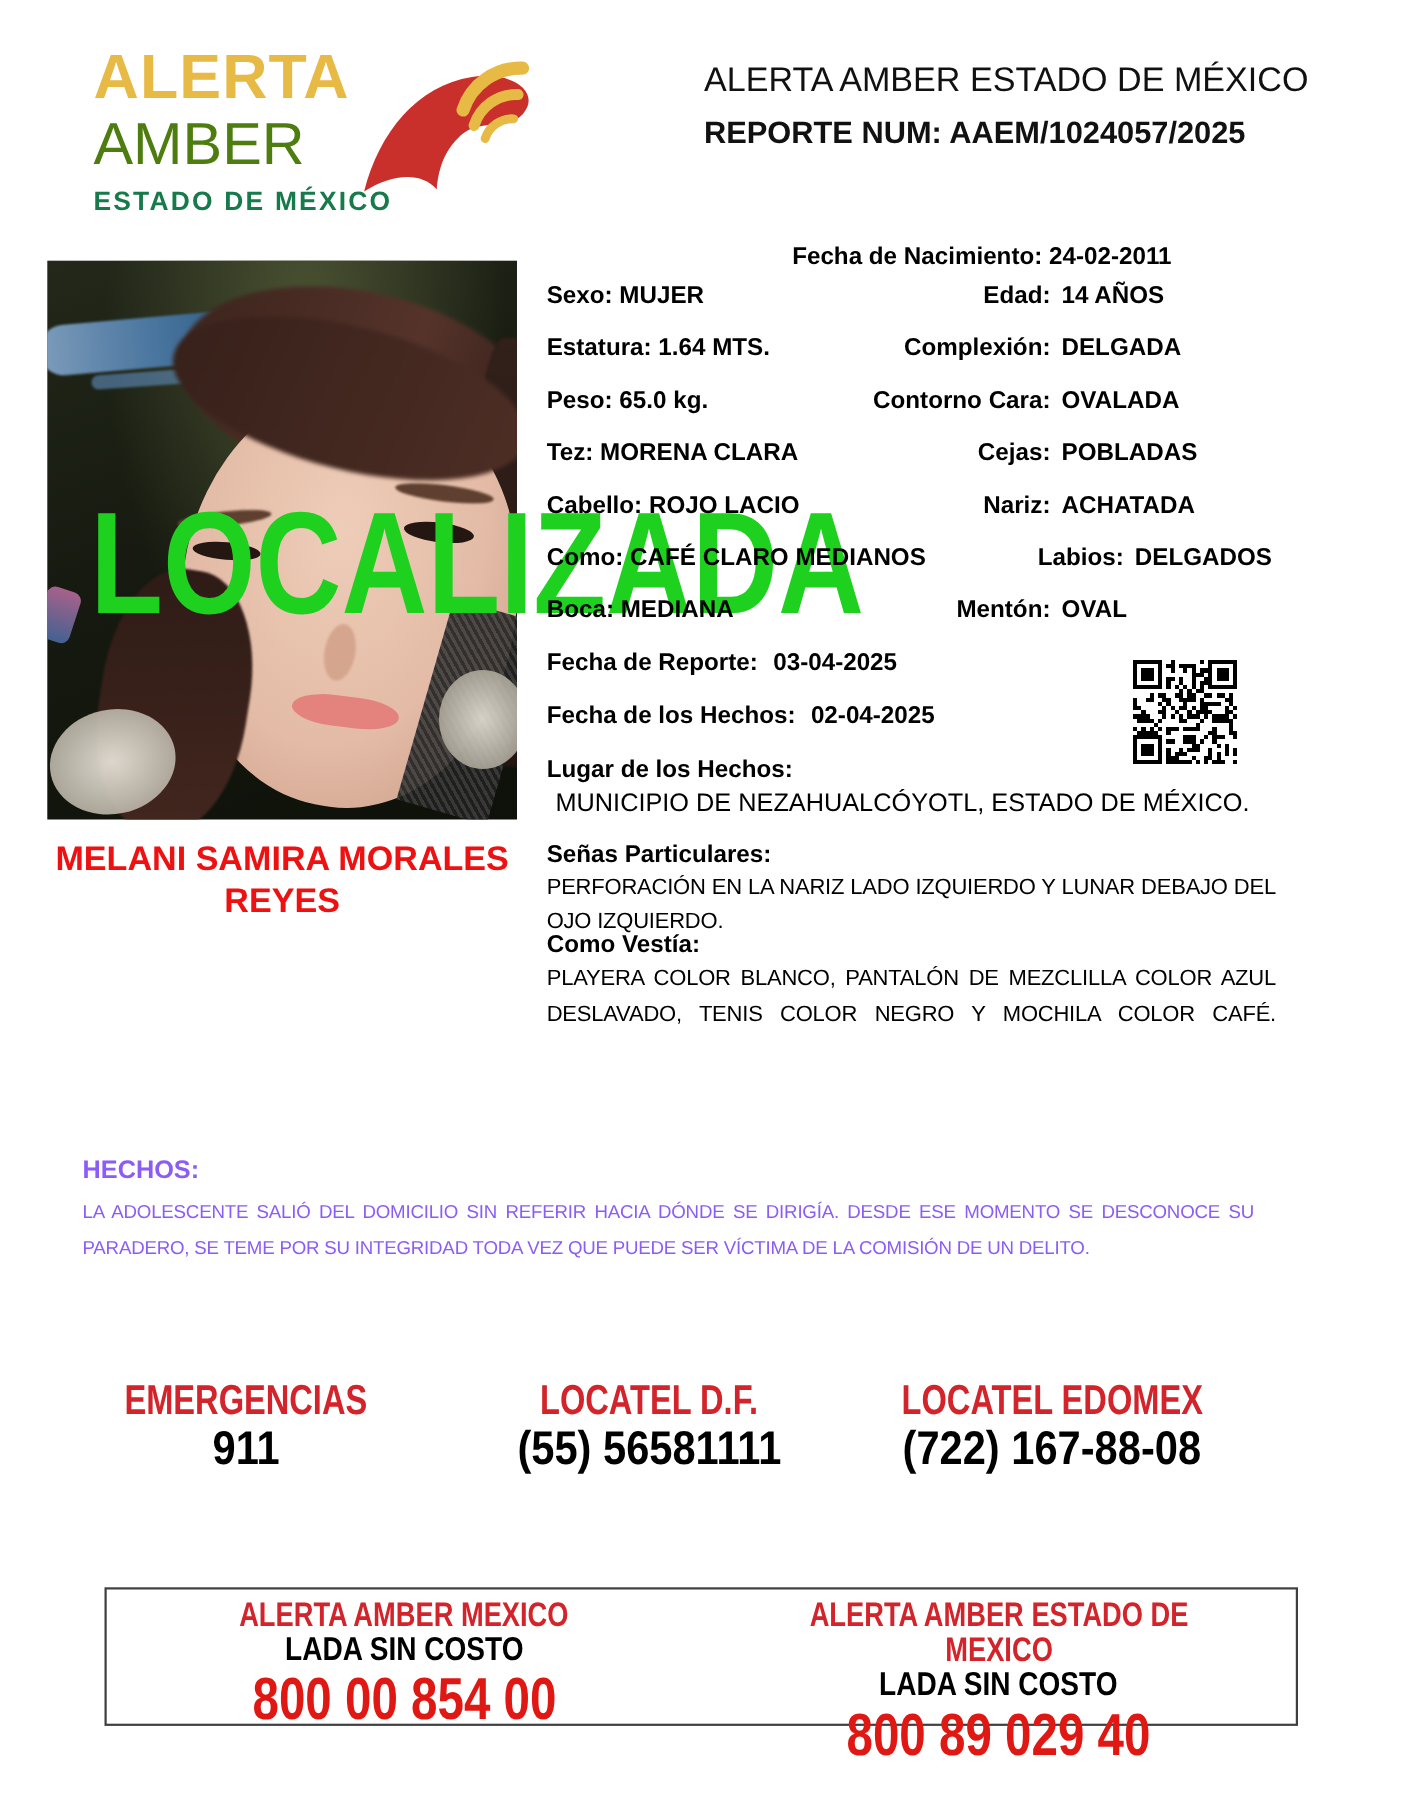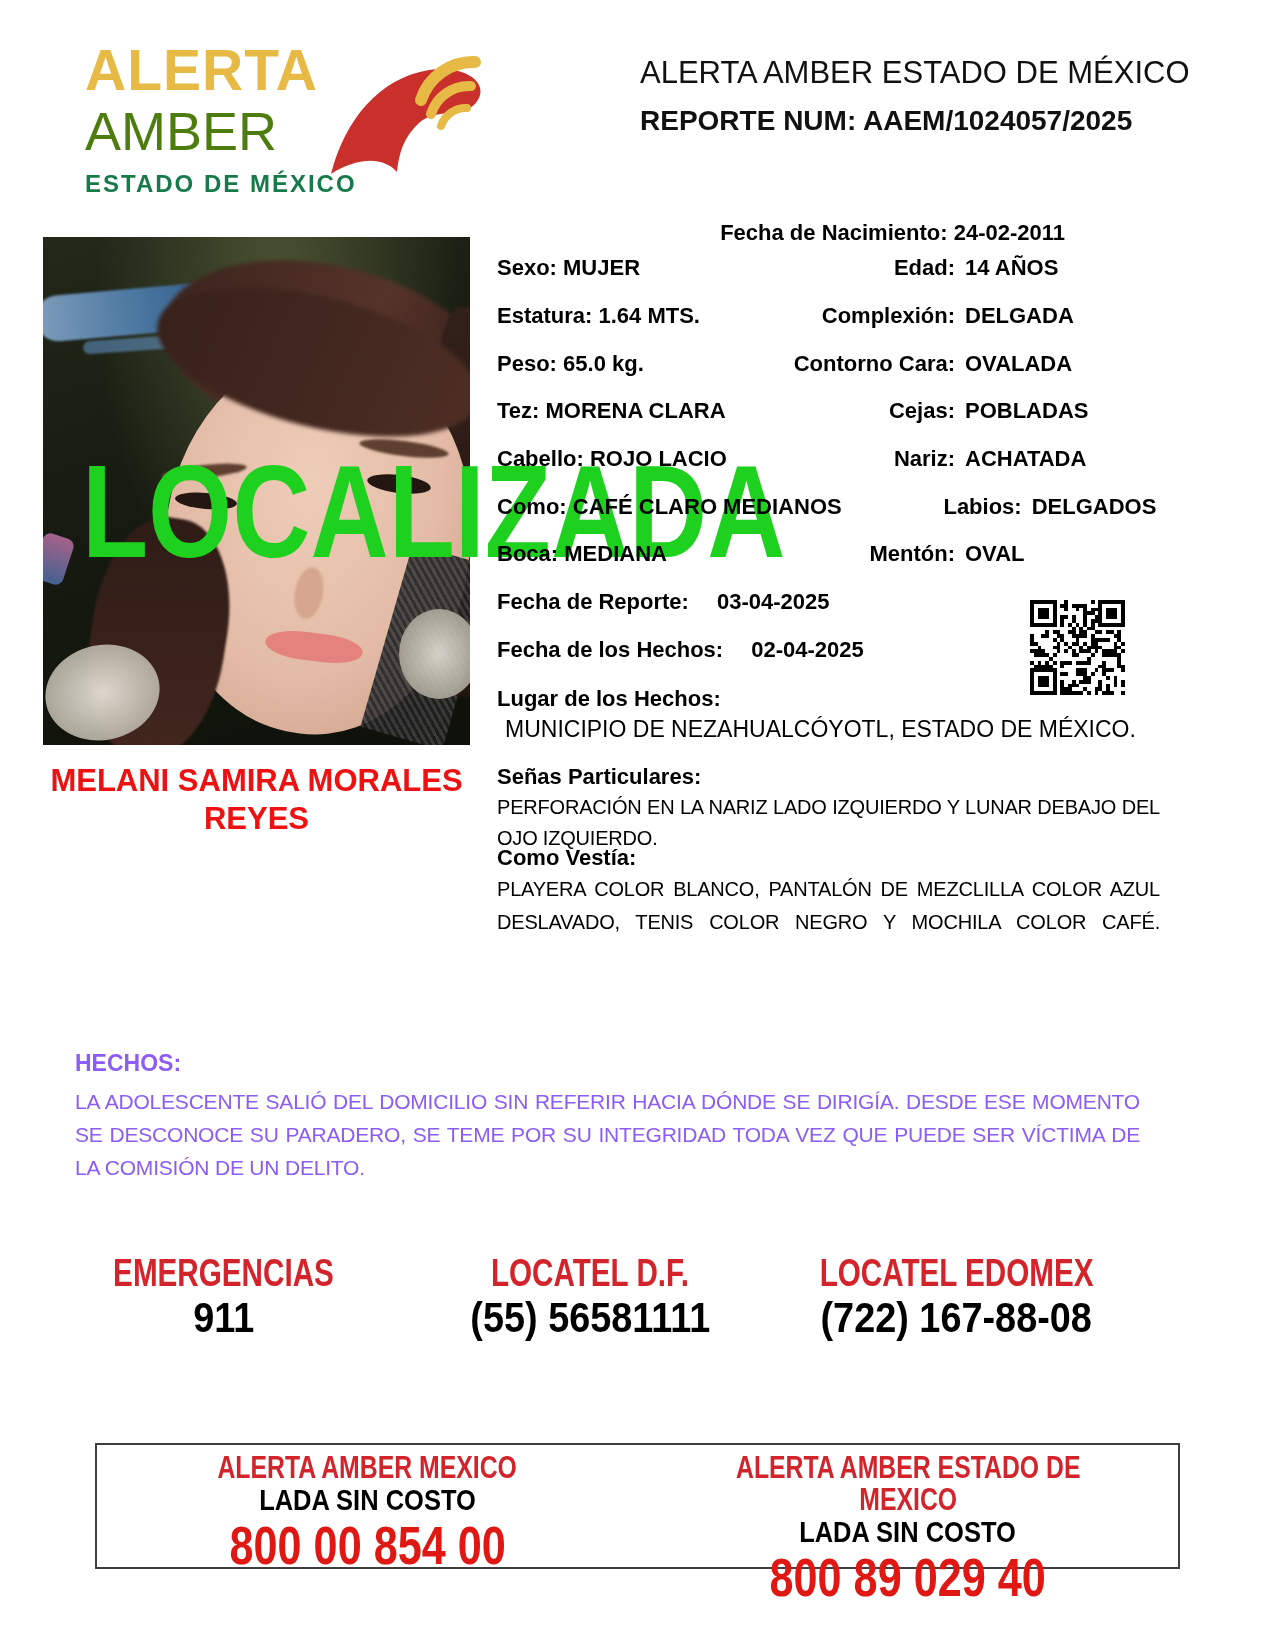--- a/index.html
+++ b/index.html
@@ -51,34 +51,34 @@
           color:#ee1111; font-weight:bold; font-size:31px; line-height:38px; }
 
   
   .details { position:absolute; left:497px; top:215px; width:663px; height:775px; z-index:3;
              font-weight:bold; font-size:22px; color:#000; }
   .d-row { position:absolute; left:0; width:100%; display:flex; white-space:nowrap; }
   .pair-left { flex:0 0 auto; }
   .pair-right { margin-left:auto; flex:0 0 385px; width:385px; display:flex; }
   .rlabel { flex:0 0 180px; width:180px; text-align:right; }
   .rvalue { margin-left:10px; }
-  .dvalue-gap { margin-left:28px; }
+  .dvalue-gap { margin-left:14px; }
   .birth-row { justify-content:flex-end; padding-right:95px; }
   .d-text { position:absolute; left:0; width:100%; font-weight:normal; }
   .place-value { font-size:23px; padding-left:8px; white-space:nowrap; }
   .small-text { font-size:20px; line-height:31px; text-align:justify; white-space:normal; letter-spacing:-0.2px; }
   .clothing-value { line-height:33px; text-align-last:justify; }
 
   
   .qr { position:absolute; left:1030px; top:600px; z-index:3; }
 
   
   .hechos { position:absolute; left:75px; top:1050px; width:1065px; color:#8b5cf6; }
   .hechos-label { font-weight:bold; font-size:23px; }
-  .hechos-text  { margin-top:8px; font-size:21px; line-height:33px; text-align:justify; letter-spacing:-0.2px; }
+  .hechos-text  { margin-top:8px; font-size:17px; line-height:33px; text-align:justify; letter-spacing:-0.2px; }
 
   
   .contacts { position:absolute; left:40px; top:1255px; width:1100px; display:flex; }
   .contact { flex:1; text-align:center; }
   .contact-label { color:#d2242a; font-weight:bold; font-size:38px; line-height:36px; }
   .contact-label > span { display:inline-block; transform:scaleX(0.78); }
   .contact-number { color:#000; font-weight:bold; font-size:43px; line-height:46px; margin-top:3px; }
   .contact-number > span { display:inline-block; transform:scaleX(0.88); }
 
   

